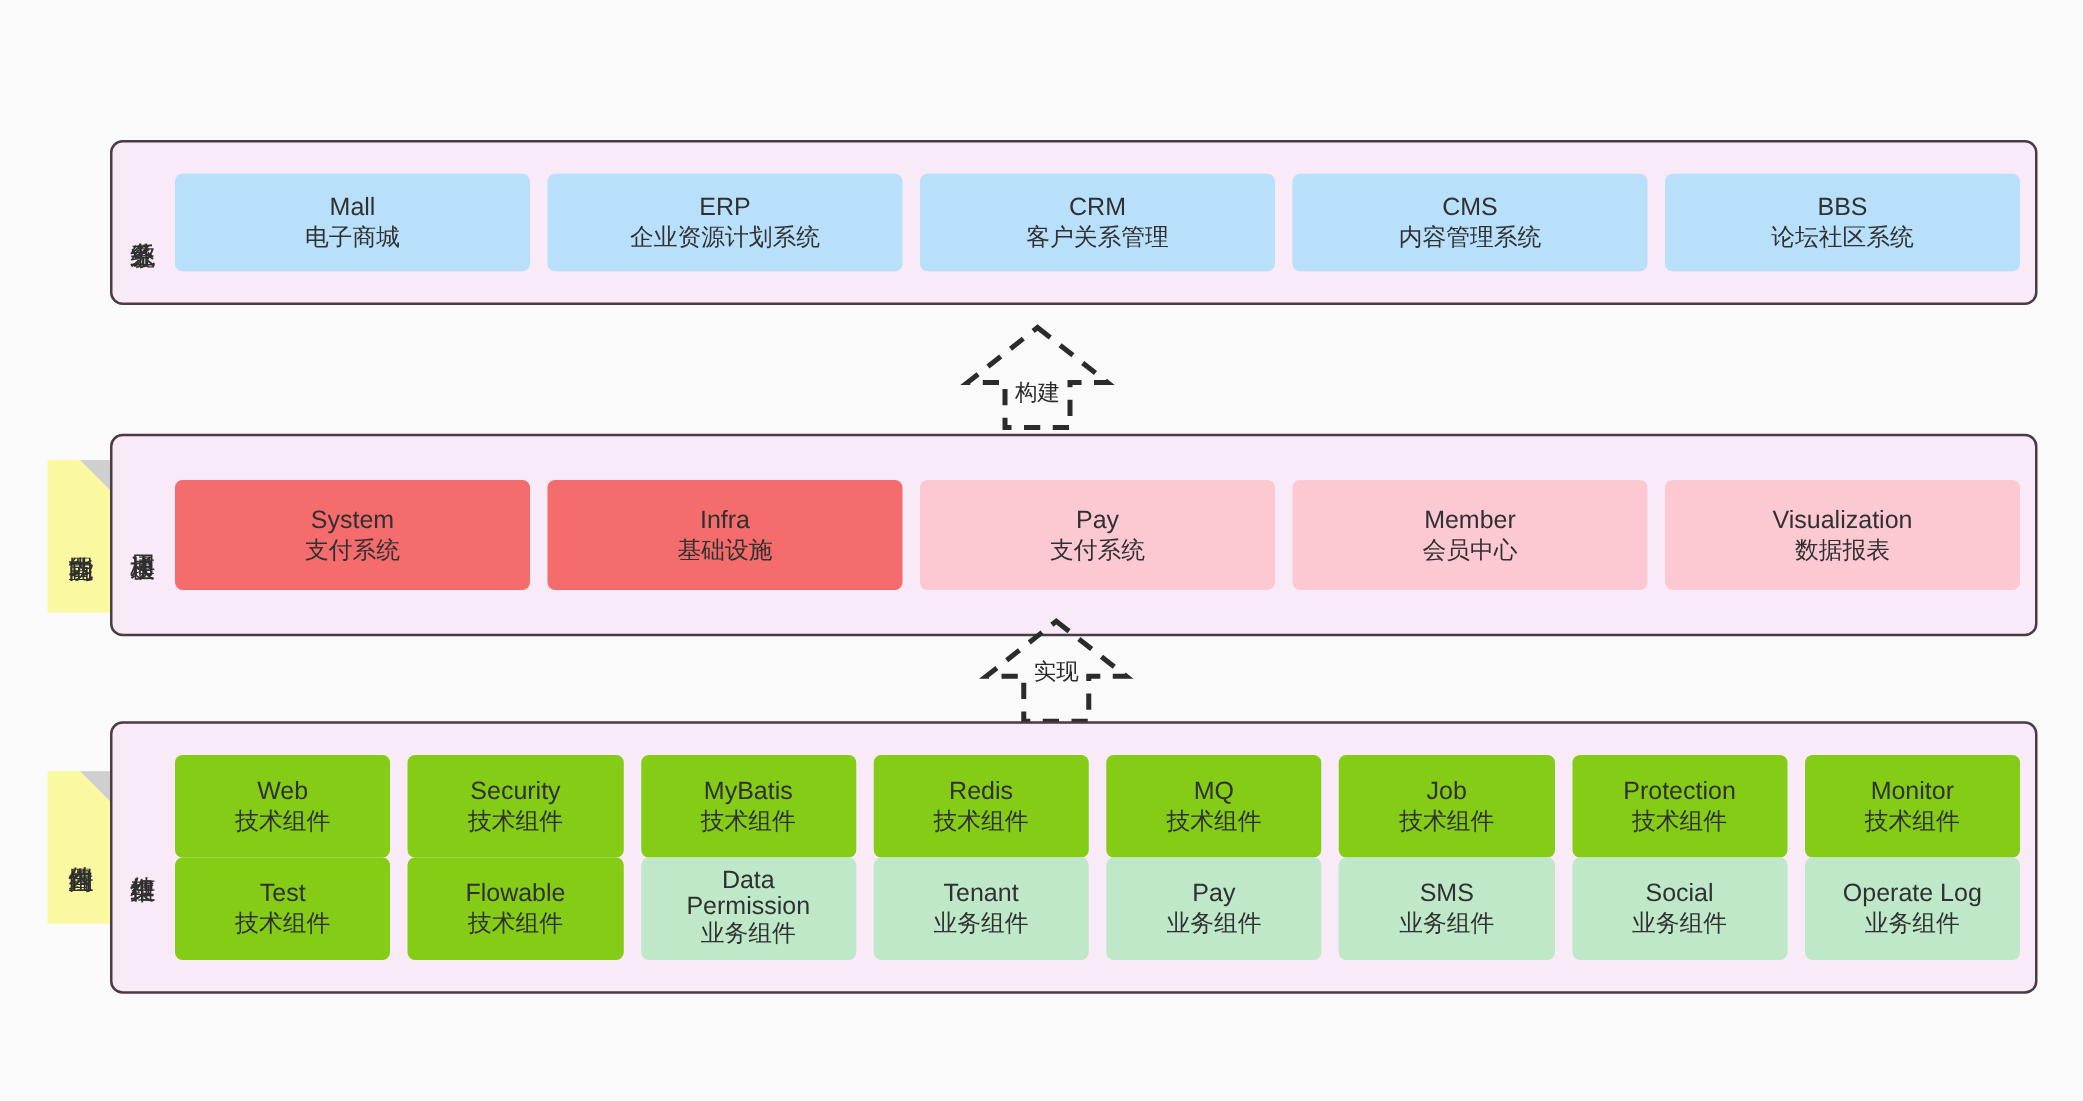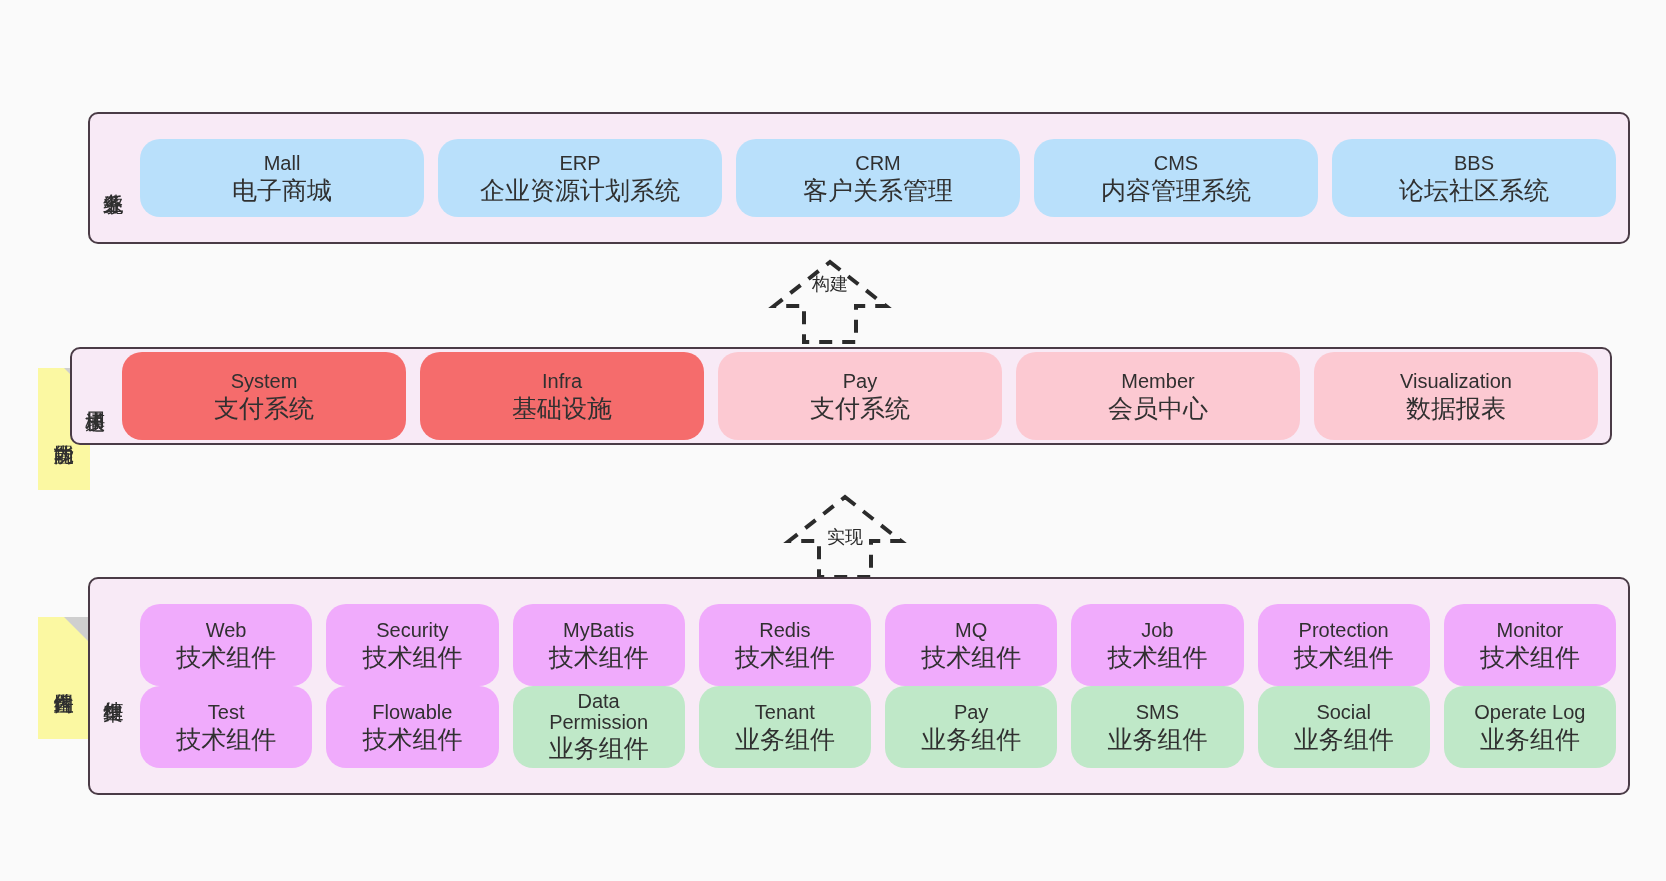--- a/index.html
+++ b/index.html
@@ -54,37 +54,37 @@
     flex-direction: row;
     align-items: stretch;
     gap: 14px;
     padding: 0 4px;
   }
   .row + .row { margin-top: 0; }
 
   
   .node {
     flex: 1 1 0;
-    border-radius: 20px;
+    border-radius: 6px;
     display: flex;
     flex-direction: column;
     align-items: center;
     justify-content: center;
     text-align: center;
     color: #303030;
     line-height: 1.22;
     padding: 4px 22px;
   }
   .node .en { font-size: 20px; }
-  .node .cn { font-size: 25px; }
+  .node .cn { font-size: 19px; }
 
   .n-blue      { background: #b9e0fb; }
   .n-red       { background: #f56c6c; }
   .n-pink      { background: #fcc9d2; }
-  .n-green     { background: #f0abfc; }
+  .n-green     { background: #84cc16; }
   .n-lgreen    { background: #bfe8c8; }
 
   
   .layer-business .node { height: 78px; }
   .layer-common  .node  { height: 88px; }
   .layer-frame   .node  { height: 82px; }
 
   
   .note {
     position: absolute;
@@ -149,27 +149,27 @@
         </div>
       </div>
     </div>
   </div>
 
   <div class="uml-arrow" style="left:760px; top:258px;">
     <svg width="140" height="86" viewBox="0 0 140 86">
       <path d="M70 4 L126 48 L96 48 L96 84 L44 84 L44 48 L14 48 Z" fill="none" stroke="#2b2b2b" stroke-width="4" stroke-dasharray="13 10" stroke-linejoin="miter"></path>
     </svg>
   </div>
-  <div class="uml-label" style="left:812px; top:272px;">构建</div>
+  <div class="uml-label" style="left:812px; top:302px;">构建</div>
 
   <div class="note" style="left:38px; top:368px; width:52px; height:122px;">
     <span class="fold"></span>
     <span>内置功能</span>
   </div>
-  <div class="layer layer-common" style="left:70px; top:347px; width:1542px; height:98px;">
+  <div class="layer layer-common" style="left:88px; top:347px; width:1542px; height:162px;">
     <div class="layer-title">通用模块</div>
     <div class="layer-body">
       <div class="row">
         <div class="node n-red">
           <span class="en">System</span>
           <span class="cn">支付系统</span>
         </div>
         <div class="node n-red">
           <span class="en">Infra</span>
           <span class="cn">基础设施</span>

